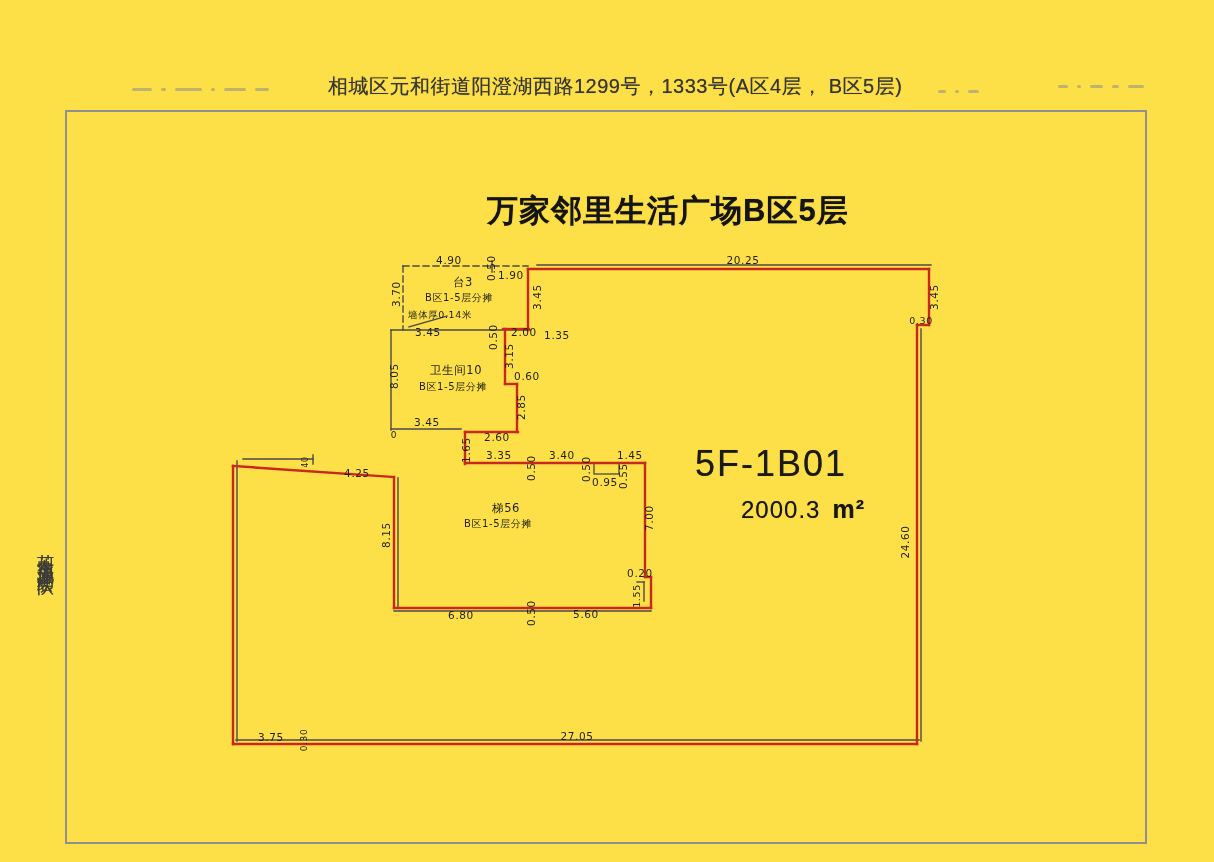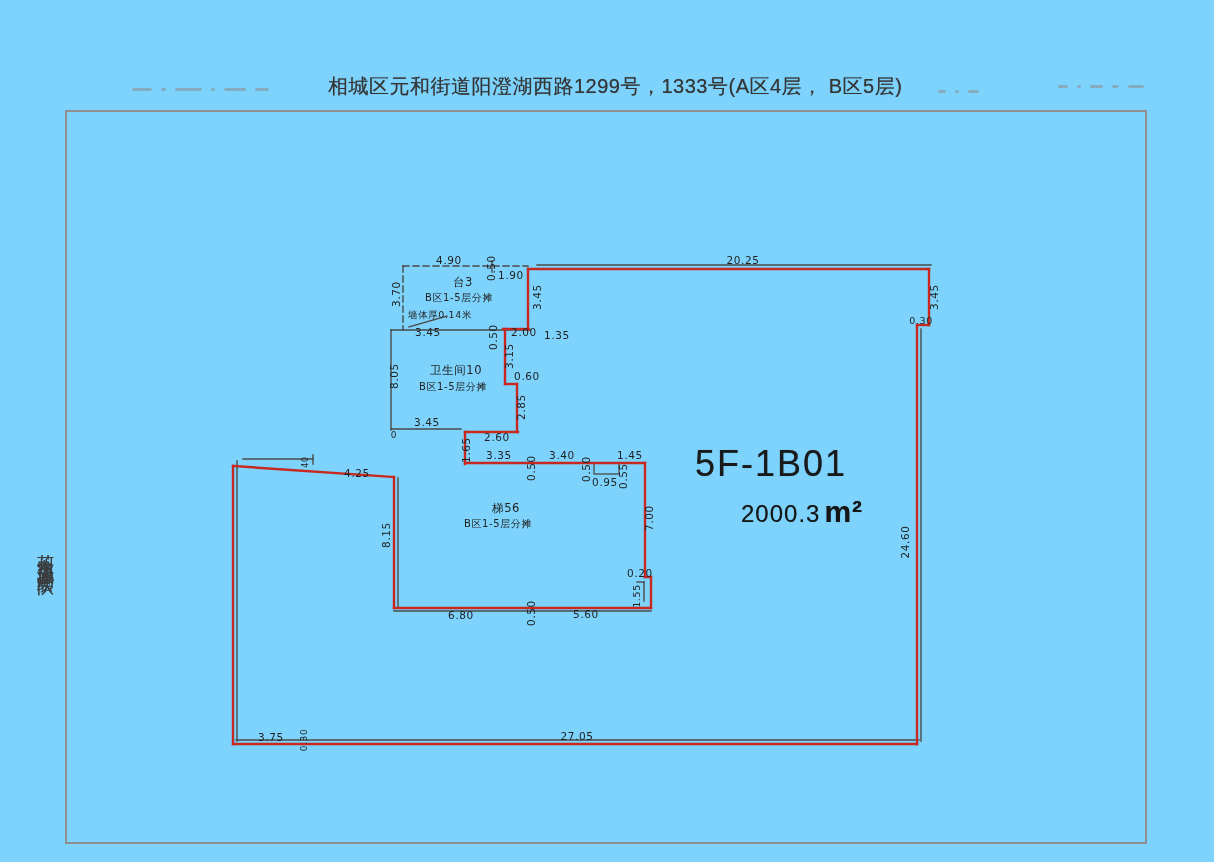--- a/index.html
+++ b/index.html
@@ -1,16 +1,16 @@
 <!DOCTYPE html>
 <html><head>
 <meta charset="utf-8">
 <style>
   html,body{margin:0;padding:0;background:#ffffff;}
-  #page{position:relative;width:1214px;height:862px;background:#7dd3fc;overflow:hidden;
+  #page{position:relative;width:1214px;height:862px;background:#fde047;overflow:hidden;
         font-family:"Liberation Sans","DejaVu Sans",sans-serif;}
 
   
   .header-address{position:absolute;left:328px;top:73px;font-size:20px;color:#353535;
         letter-spacing:0.5px;text-shadow:0 0 0.7px rgba(40,40,40,.6);white-space:nowrap;}
 
   
   .smudge-row{position:absolute;display:flex;align-items:center;gap:9px;filter:blur(.7px);opacity:.55;}
   .smudge{height:3px;background:#8d8d8d;border-radius:2px;}
 
@@ -24,21 +24,21 @@
 
   
   .plan-title{position:absolute;left:487px;top:190px;font-size:31px;font-weight:600;
         color:#141414;letter-spacing:1px;text-shadow:0 0 .8px rgba(0,0,0,.55);white-space:nowrap;}
 
   
   .unit-id{position:absolute;left:695px;top:443px;font-size:36px;font-weight:500;
         color:#1a1a1a;letter-spacing:2px;text-shadow:0 0 .7px rgba(0,0,0,.5);}
   .unit-area{position:absolute;left:741px;top:495px;font-size:24px;color:#161616;
         letter-spacing:1px;text-shadow:0 0 .7px rgba(0,0,0,.5);}
-  .unit-area .area-unit{font-weight:700;font-size:30px;margin-left:4px;}
+  .unit-area .area-unit{font-weight:700;font-size:25px;margin-left:12px;}
 
   
   #plan-svg{position:absolute;left:0;top:0;width:1214px;height:862px;}
   #plan-svg text{font-family:"DejaVu Sans","Liberation Sans",sans-serif;}
 </style>
 </head>
 <body>
 
 <div id="page">
 
@@ -62,20 +62,21 @@
     <span class="smudge" style="width:7px"></span>
     <span class="smudge" style="width:16px"></span>
   </div>
 
   <div class="header-address">相城区元和街道阳澄湖西路1299号，1333号(A区4层， B区5层)</div>
 
   <div class="sheet-border"></div>
 
   <div class="agency-vertical">苏州市房地产测绘队</div>
 
+  <div class="plan-title">万家邻里生活广场B区5层</div>
 
   <svg id="plan-svg" viewBox="0 0 1214 862">
       <line x1="537" y1="265" x2="931" y2="265" stroke="#4a4a4a" stroke-width="1.4" stroke-linecap="square"></line>
       <line x1="921" y1="329" x2="921" y2="741" stroke="#4a4a4a" stroke-width="1.4" stroke-linecap="square"></line>
       <line x1="236" y1="740" x2="919" y2="740" stroke="#4a4a4a" stroke-width="1.4" stroke-linecap="square"></line>
       <line x1="237" y1="461" x2="237" y2="741" stroke="#4a4a4a" stroke-width="1.4" stroke-linecap="square"></line>
       <line x1="243" y1="459" x2="313" y2="459" stroke="#4a4a4a" stroke-width="1.4" stroke-linecap="square"></line>
       <line x1="313" y1="455" x2="313" y2="464" stroke="#4a4a4a" stroke-width="1.4" stroke-linecap="square"></line>
       <line x1="398" y1="478" x2="398" y2="607" stroke="#4a4a4a" stroke-width="1.4" stroke-linecap="square"></line>
       <line x1="394" y1="611" x2="651" y2="611" stroke="#4a4a4a" stroke-width="1.4" stroke-linecap="square"></line>

